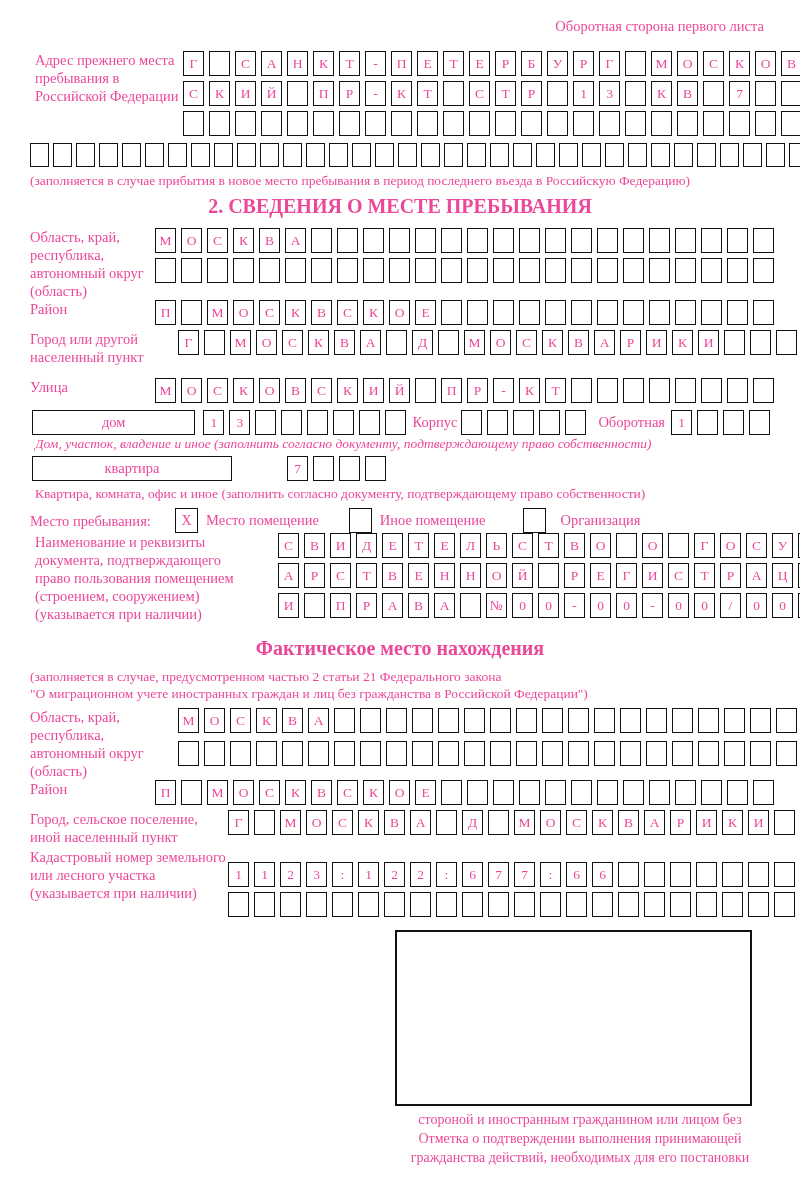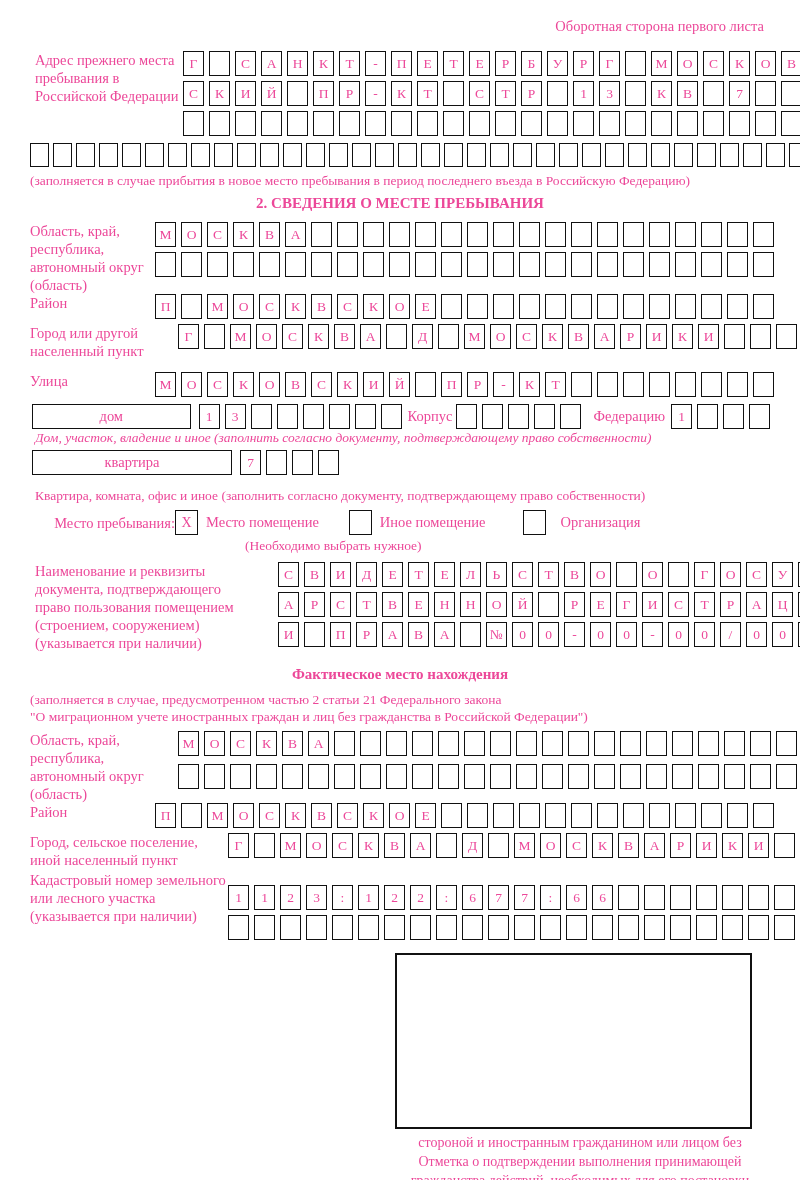--- a/index.html
+++ b/index.html
@@ -12,21 +12,21 @@
   .frow{display:flex;align-items:flex-start;}
   .flabel{font-size:14.5px;line-height:18px;flex:0 0 auto;}
   .cells{display:flex;gap:5px;margin-bottom:5px;}
   .cb{flex:0 0 auto;width:19px;height:23px;border:1.6px solid #111;background:#fff;
       display:flex;align-items:center;justify-content:center;
       font-size:13.5px;line-height:1;}
   .compact{gap:4px;}
   .compact .cb{width:17px;height:22px;border-width:1.4px;}
   .note{font-size:13.5px;line-height:17px;}
   .center{text-align:left;}
-  .sect-title{font-weight:bold;font-size:15px;text-align:center;margin:6px 0 10px 0;}
+  .sect-title{font-weight:bold;font-size:20px;text-align:center;margin:6px 0 10px 0;}
   .longbox{border:1.6px solid #111;height:25px;display:flex;align-items:center;
       justify-content:center;font-size:14.5px;background:#fff;box-sizing:border-box;}
   .inline-lbl{font-size:14.5px;line-height:25px;white-space:nowrap;}
   .chk{flex:0 0 auto;width:21px;height:23px;border:1.6px solid #111;display:flex;
       align-items:center;justify-content:center;font-size:14px;background:#fff;}
   .stamp-box{width:357px;height:176px;border:2px solid #111;margin-left:365px;
       margin-top:8px;background:#fff;box-sizing:border-box;}
   .stamp-cap{width:430px;margin-left:335px;margin-top:4px;text-align:center;
       font-size:14px;line-height:19px;}
   .mb2{margin-bottom:2px;} .mb4{margin-bottom:4px;} .mb6{margin-bottom:6px;}
@@ -323,51 +323,50 @@
         <div class="cb"></div>
       </div>
     <div class="inline-lbl" style="margin-left:6px;">Корпус</div>
     <div class="cells" style="margin:0 0 0 4px;">
         <div class="cb"></div>
         <div class="cb"></div>
         <div class="cb"></div>
         <div class="cb"></div>
         <div class="cb"></div>
       </div>
-    <div class="inline-lbl" style="margin-left:12px;">Федерацию</div>
+    <div class="inline-lbl" style="margin-left:12px;">Оборотная</div>
     <div class="cells" style="margin:0 0 0 6px;">
         <div class="cb">1</div>
         <div class="cb"></div>
         <div class="cb"></div>
         <div class="cb"></div>
       </div>
   </div>
   <div class="note mb4" style="margin-left:5px;font-style:italic;">Дом, участок, владение и иное (заполнить согласно документу, подтверждающему право собственности)</div>
 
-  <div class="frow" style="align-items:flex-end;">
+  <div class="frow" style="align-items:flex-end;gap:47px;">
     <div class="longbox" style="width:200px;margin-left:2px;">квартира</div>
     <div class="cells" style="margin:0 0 0 8px;">
         <div class="cb">7</div>
         <div class="cb"></div>
         <div class="cb"></div>
         <div class="cb"></div>
       </div>
   </div>
-  <div class="note mb6" style="margin-left:5px;margin-top:12px;">Квартира, комната, офис и иное (заполнить согласно документу, подтверждающему право собственности)</div>
+  <div class="note mb6" style="margin-left:5px;margin-top:4px;">Квартира, комната, офис и иное (заполнить согласно документу, подтверждающему право собственности)</div>
 
   <div class="frow" style="align-items:center;">
-    <div class="flabel" style="width:145px;text-align:right;">Место пребывания:</div>
+    <div class="flabel" style="width:145px;">Место пребывания:</div>
     <div class="chk">X</div>
     <div class="inline-lbl" style="margin-left:8px;">Место помещение</div>
     <div class="chk" style="margin-left:30px;"></div>
     <div class="inline-lbl" style="margin-left:8px;">Иное помещение</div>
     <div class="chk" style="margin-left:38px;"></div>
     <div class="inline-lbl" style="margin-left:14px;">Организация</div>
   </div>
-  <div class="note" style="margin-left:215px;margin-top:2px;margin-bottom:8px;">(Необходимо выбрать нужное)</div>
 
   <div class="frow">
     <div class="flabel" style="width:218px;margin-left:5px;">Наименование и реквизиты документа, подтверждающего право пользования помещением (строением, сооружением) (указывается при наличии)</div>
     <div style="margin-left:25px;">
       <div class="cells">
           <div class="cb">С</div>
           <div class="cb">В</div>
           <div class="cb">И</div>
           <div class="cb">Д</div>
           <div class="cb">Е</div>

